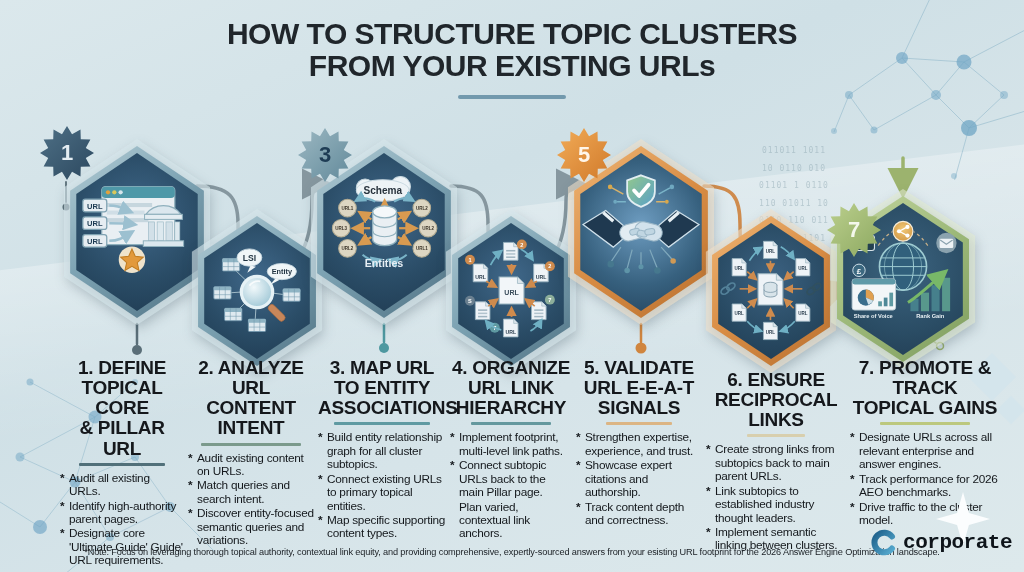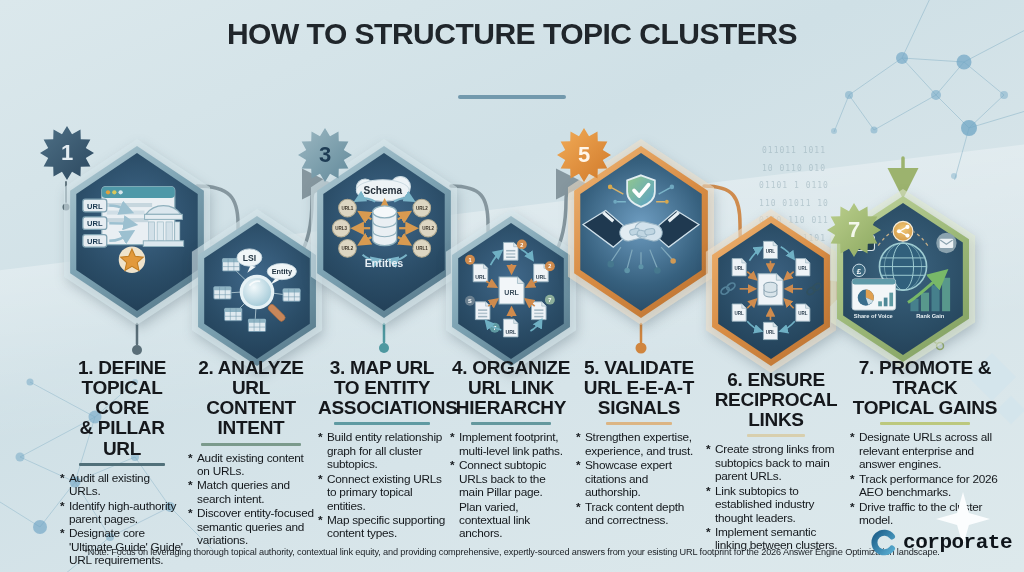--- a/index.html
+++ b/index.html
@@ -103,20 +103,21 @@
   <div class="diamond" style="left:1001px;top:400px;width:20px;height:20px;opacity:.7;"></div>
   <div class="digits">011011 1011
 10 0110 010
 01101 1 0110
 110 01011 10
 0110 110 011
 1011 0 1101</div>
 
   <div class="title">
     <span>HOW TO STRUCTURE TOPIC CLUSTERS</span>
+    <span style="display:block;">FROM YOUR EXISTING URLs</span>
   </div>
   <div class="title-underline"></div>
 
   <svg class="connectors" width="1024" height="572" viewBox="0 0 1024 572">
     <defs>
       <marker id="mG" markerWidth="9" markerHeight="9" refX="7" refY="4.5" orient="auto">
           <path d="M0 0 L9 4.5 L0 9 Z" fill="#86979f"></path>
         </marker>
       <marker id="mO" markerWidth="9" markerHeight="9" refX="7" refY="4.5" orient="auto">
           <path d="M0 0 L9 4.5 L0 9 Z" fill="#cf8b4d"></path>

